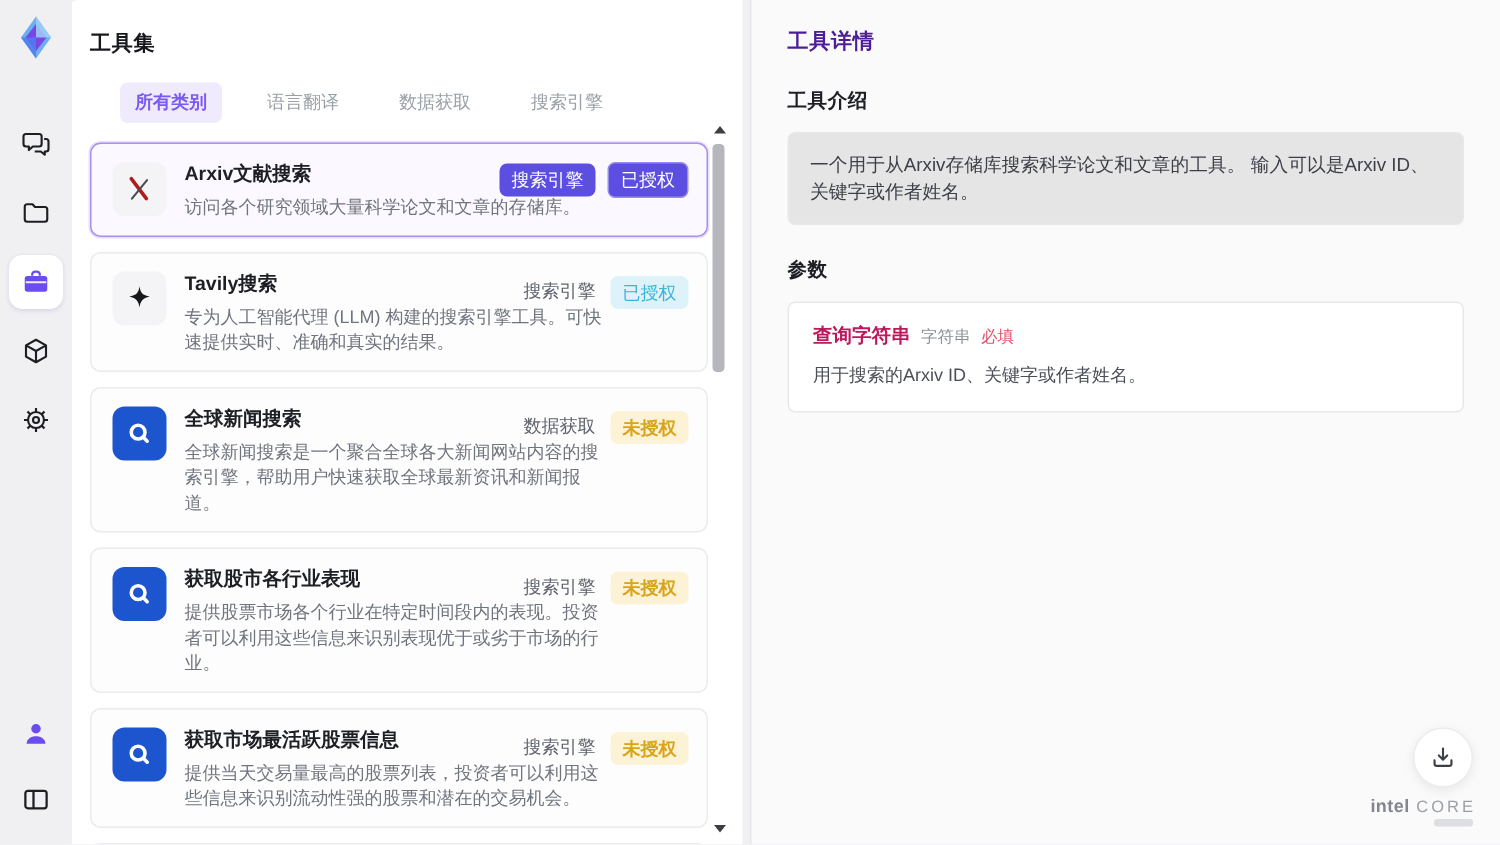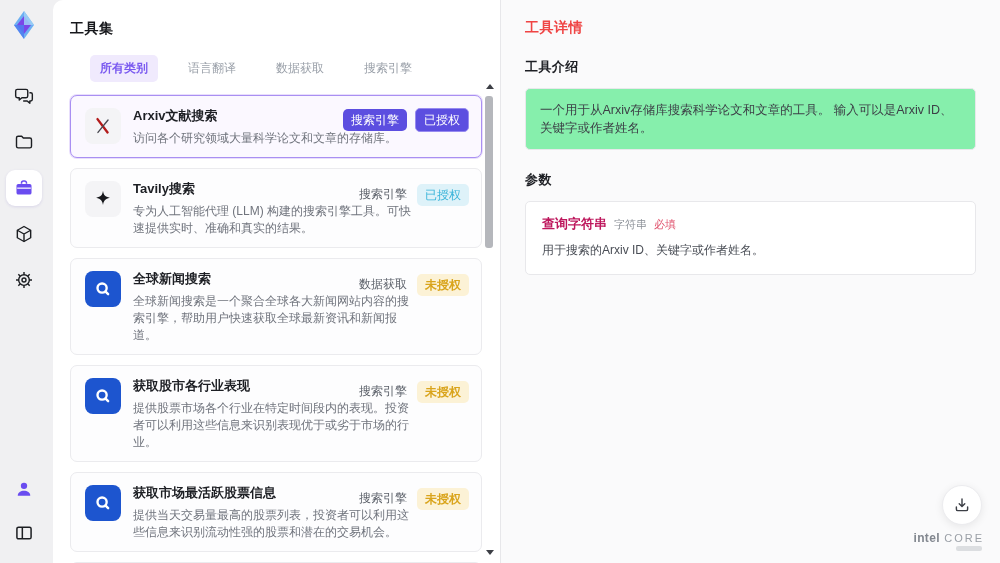--- a/index.html
+++ b/index.html
@@ -14,21 +14,21 @@
   .logo svg { width:34px; height:34px; }
   .rail-nav { margin-top:36px; display:flex; flex-direction:column; gap:10px; }
   .rail-item { width:36px; height:36px; border-radius:9px; display:flex;
     align-items:center; justify-content:center; cursor:pointer; }
   .rail-item svg { width:20px; height:20px; }
   .rail-item.active { background:#ffffff; box-shadow:0 1px 3px rgba(80,60,180,.14); }
   .rail-spacer { flex:1; }
   .rail-bottom { display:flex; flex-direction:column; gap:8px; margin-bottom:12px; }
 
   
-  .list-pane { position:absolute; left:53px; top:0; bottom:0; width:452px;
+  .list-pane { position:absolute; left:43px; top:0; bottom:0; width:452px;
     background:#ffffff; border-top-left-radius:10px; padding:20px 0 0 17px; }
   .pane-title { font-size:14px; font-weight:bold; color:#17181c; letter-spacing:.5px; }
   .tabs { display:flex; align-items:center; gap:20px; margin-top:17px;padding-left:20px; }
   .tab { font-size:12px; color:#9aa0a9; padding:5px 10px; border-radius:5px; cursor:pointer; white-space:nowrap; }
   .tab.active { color:#7a5af0; background:#f0eafd; font-weight:bold; }
 
   .cards { margin-top:13px; width:412px; display:flex; flex-direction:column; gap:10px; }
   .card { position:relative; background:#fdfdfe; border:1px solid #ebebee; border-radius:7px;
     padding:12px 12px 10px 14px; display:flex; gap:12px; cursor:pointer; }
   .card.selected { background:#fbf8ff; border:1.5px solid #a98ff2; box-shadow:0 0 0 1px #e8defc; }
@@ -52,23 +52,23 @@
   .vs-arrow { position:absolute; left:2px; width:0; height:0; border-left:4px solid transparent;
     border-right:4px solid transparent; }
   .vs-arrow.up { top:0; border-bottom:5px solid #3c3f45; }
   .vs-arrow.down { bottom:0; border-top:5px solid #3c3f45; }
   .vs-thumb { position:absolute; left:1px; top:12px; width:8px; height:152px;
     background:#b5b7bc; border-radius:3px; }
 
   
   .detail-pane { position:absolute; left:500px; top:0; bottom:0; right:0;
     background:#fafafb; border-left:1px solid #e7e7ea; padding:19px 24px 0 24px; }
-  .detail-title { font-size:14px; font-weight:bold; color:#ef4444; letter-spacing:.5px; }
+  .detail-title { font-size:14px; font-weight:bold; color:#4c1d95; letter-spacing:.5px; }
   .section-title { font-size:13px; font-weight:bold; color:#1d1f24; margin-top:21px; letter-spacing:.4px; }
-  .info-box { margin-top:12px; background:#86efac; border:1px solid #e8e8eb; border-radius:5px;
+  .info-box { margin-top:12px; background:#e5e5e5; border:1px solid #e8e8eb; border-radius:5px;
     padding:12px 14px; font-size:12.5px; color:#3c3f46; line-height:18px; }
   .param-box { margin-top:12px; background:#ffffff; border:1px solid #e8e8eb; border-radius:5px;
     padding:13px 16px 15px 16px; }
   .param-head { display:flex; align-items:baseline; gap:7px; }
   .param-name { font-size:13px; font-weight:bold; color:#be185d; }
   .param-type { font-size:11px; color:#8b9097; }
   .param-required { font-size:11px; color:#e0546e; }
   .param-desc { margin-top:9px; font-size:12px; color:#4a4e56; }
 
   

